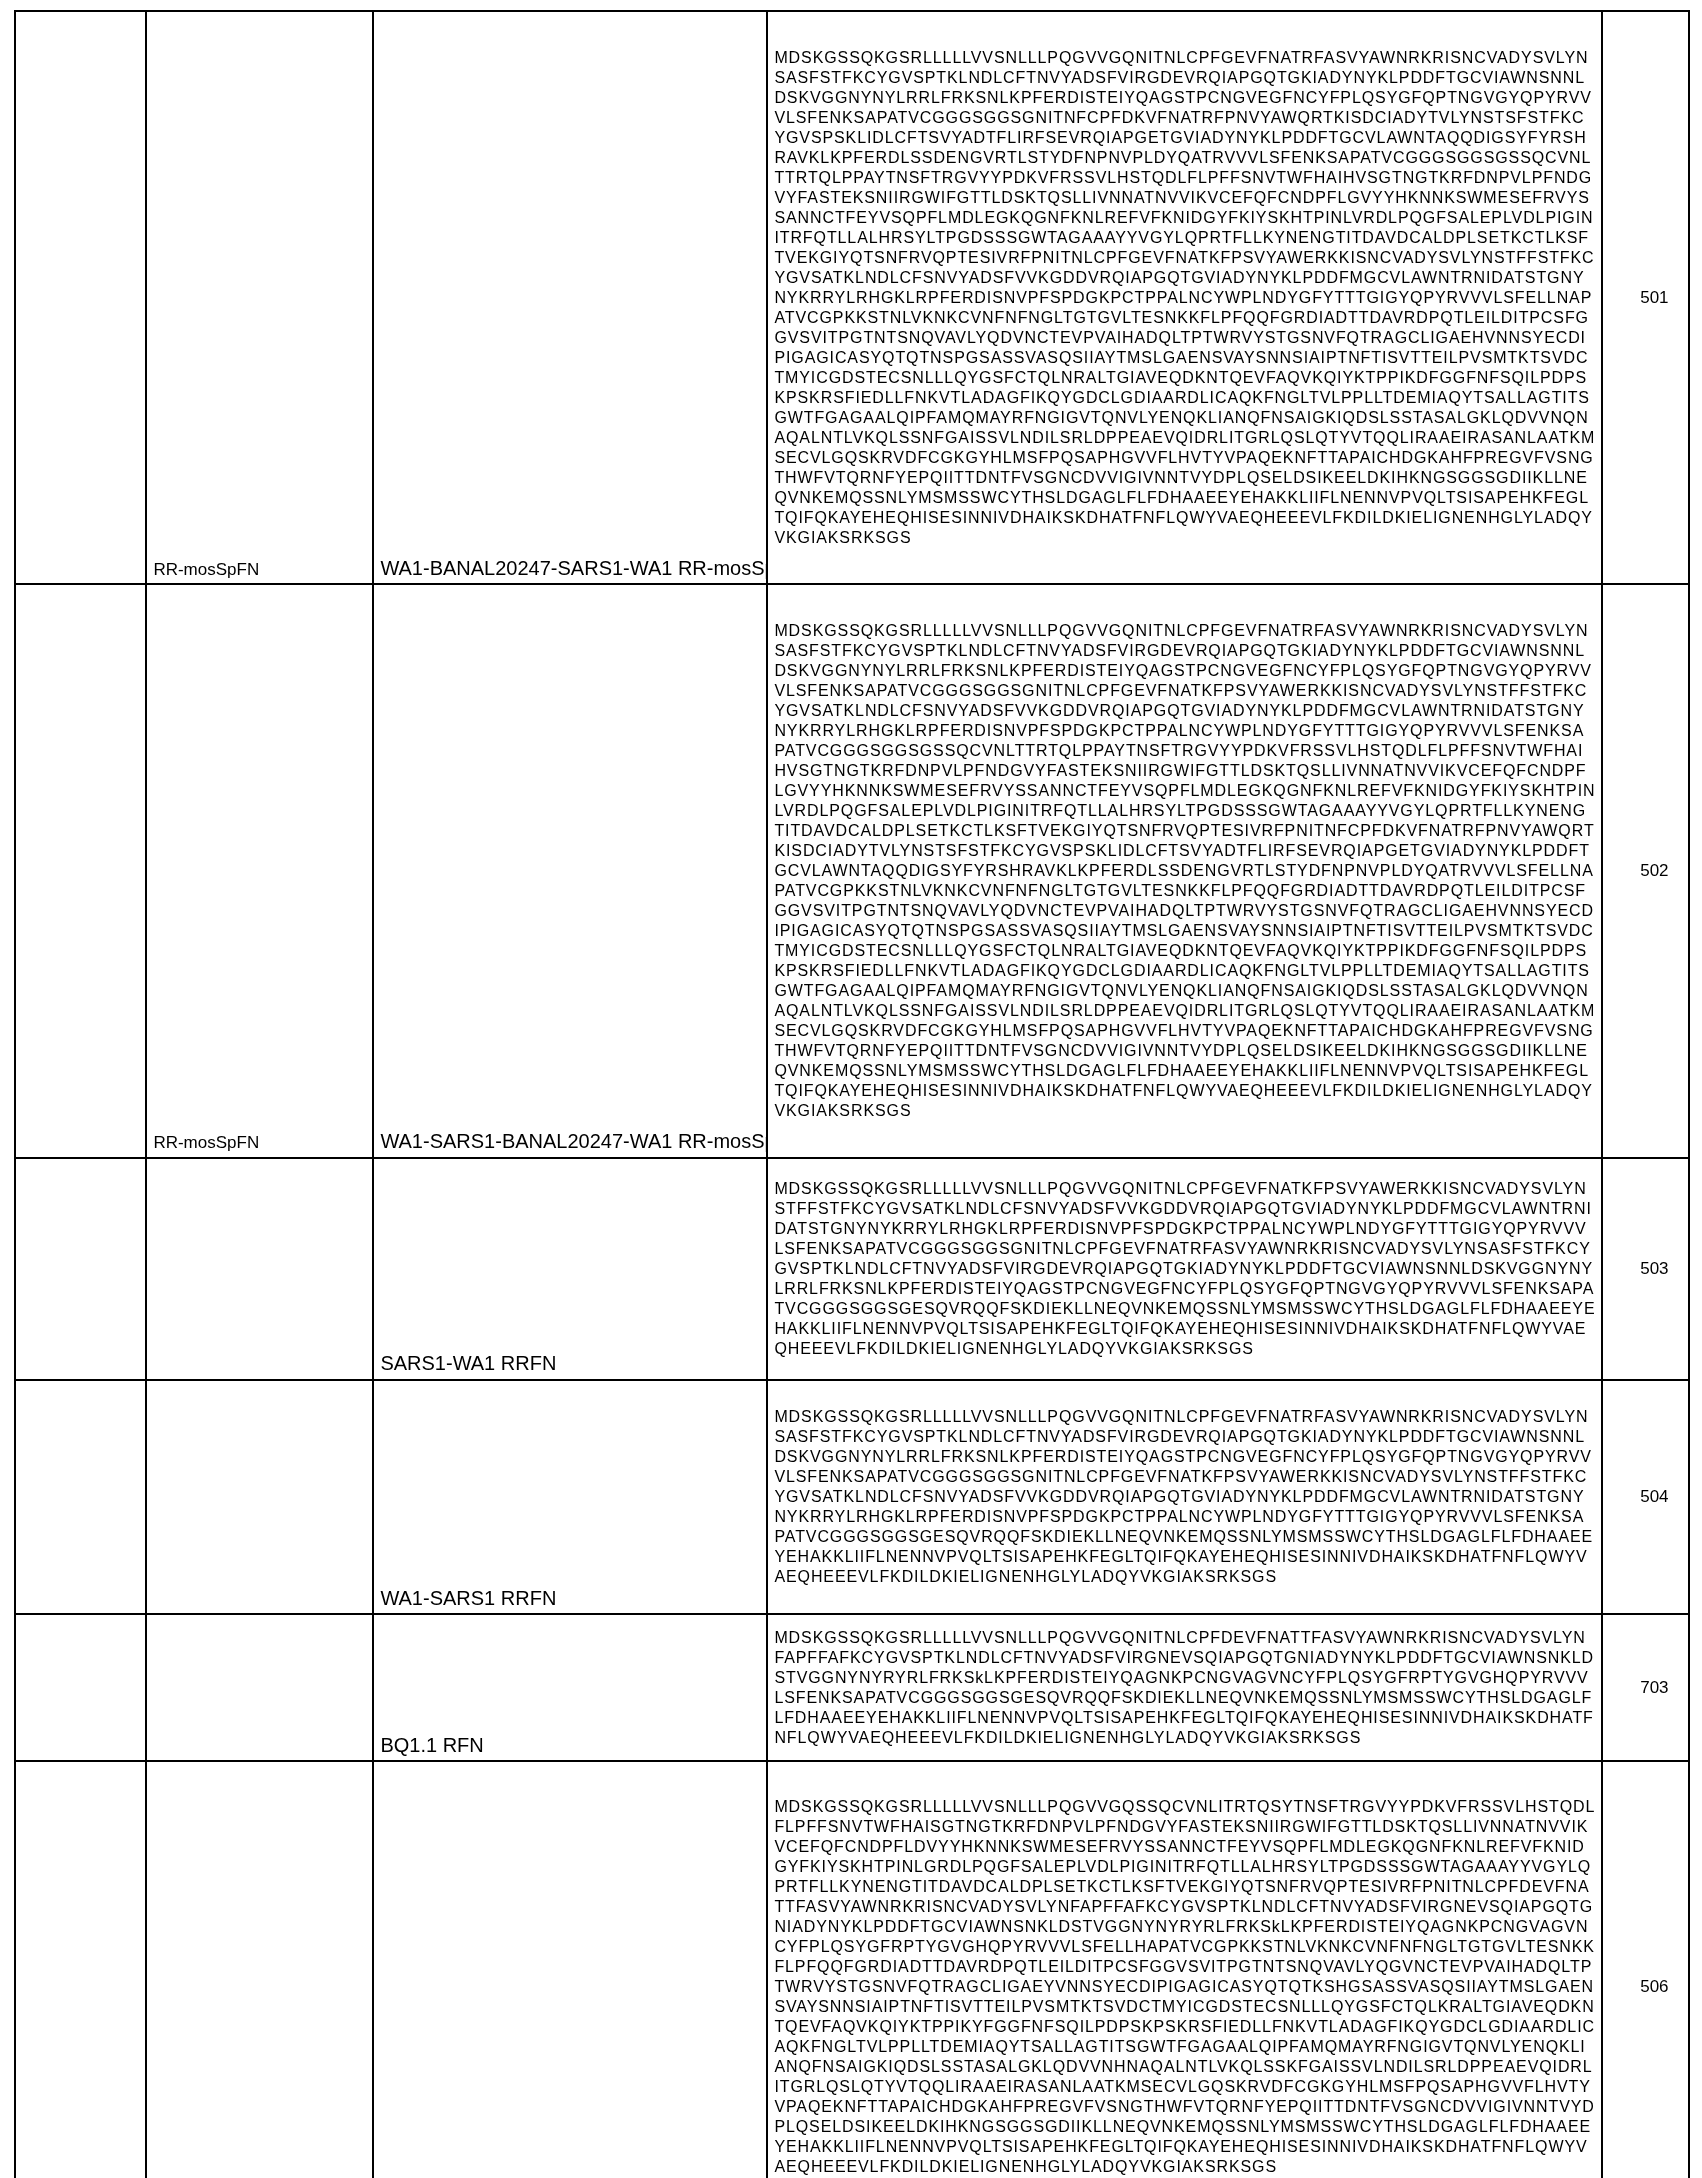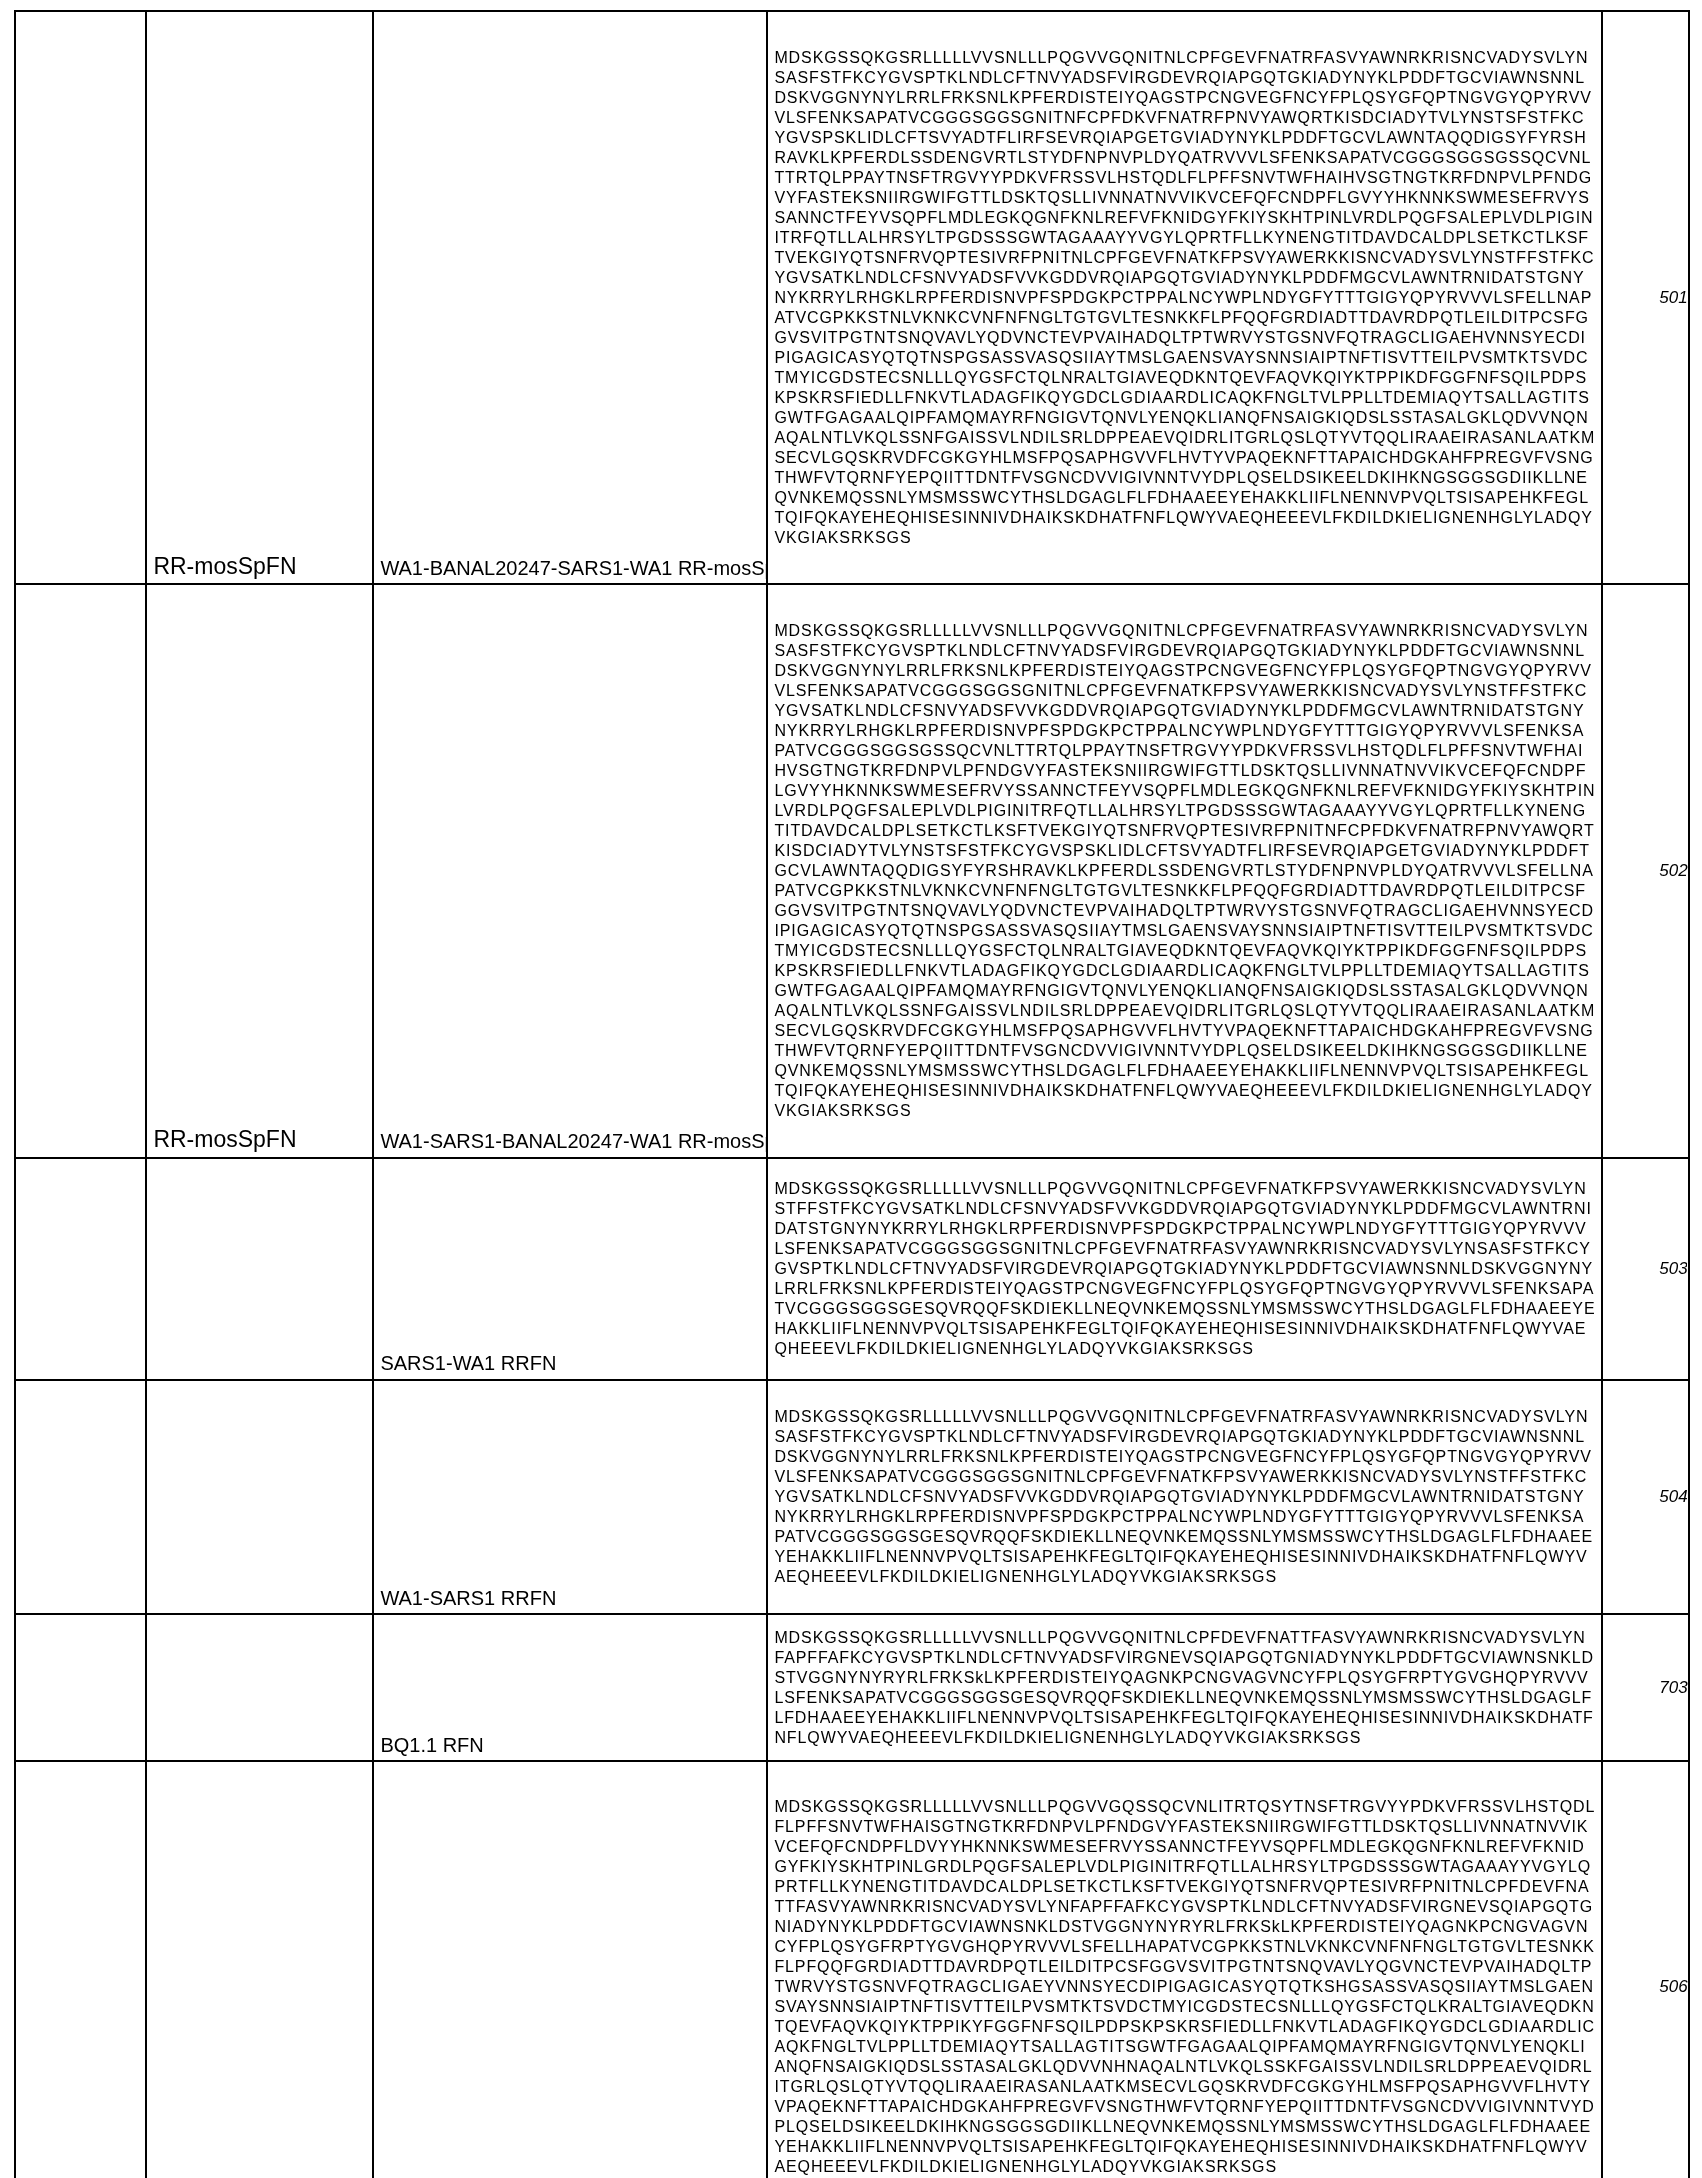--- a/index.html
+++ b/index.html
@@ -32,21 +32,21 @@
     overflow: hidden;
   }
   td.group-cell {
     vertical-align: bottom;
     padding: 1.7px 3.4px 3.4px 5.1px;
     font-size: 17px;
   }
   td.name-cell {
     vertical-align: bottom;
     padding: 1.7px 3.4px 3.4px 6.8px;
-    font-size: 23px;
+    font-size: 17px;
     white-space: nowrap;
   }
   td.desc-cell {
     vertical-align: bottom;
     padding: 1.7px 3.4px 3.4px 6.8px;
     font-size: 20px;
     white-space: nowrap;
   }
   td.seq-cell {
     vertical-align: middle;
@@ -55,22 +55,21 @@
     line-height: 20px;
     letter-spacing: 0.9px;
     word-break: break-all;
     text-align: left;
     margin-left: 44px;
   }
   td.id-cell {
     vertical-align: middle;
     padding-left: 18.6px;
     font-size: 17px;
-    text-align: right;
-    font-style: italic;
+    text-align: center;
   }
   tr.r1 td { height: 561px; }
   tr.r2 td { height: 561px; }
   tr.r3 td { height: 210px; border-radius: 15px; }
   tr.r4 td { height: 222px; }
   tr.r5 td { height: 135px; }
   tr.r6 td { height: 439px; }
 </style>
 </head>
 <body>

